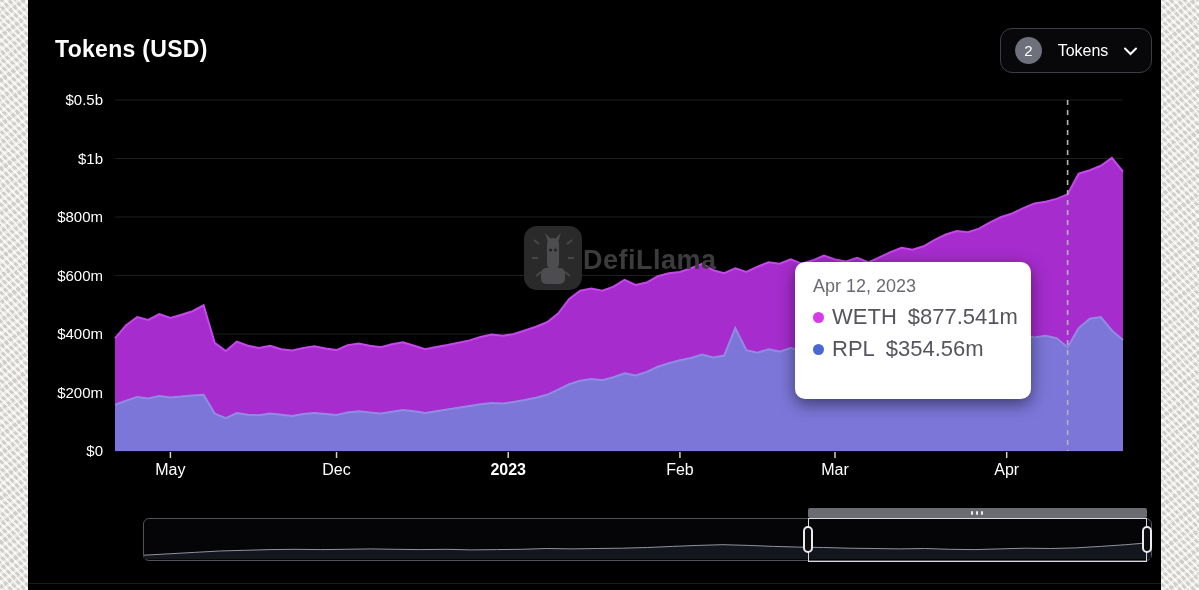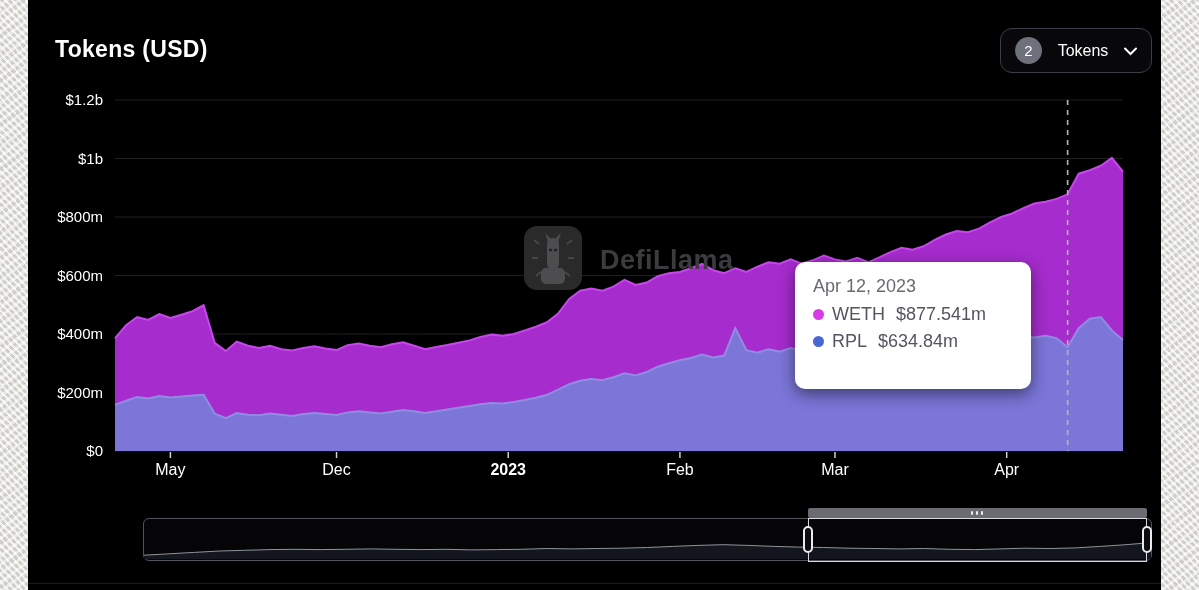--- a/index.html
+++ b/index.html
@@ -18,27 +18,27 @@
     border:1px solid #3d3d47;border-radius:12px;background:#08080b;display:flex;align-items:center;
     gap:11px;padding:0 14px;cursor:pointer;}
   .selector .badge{width:27px;height:27px;border-radius:50%;background:#6e707b;color:#fff;
     display:flex;align-items:center;justify-content:center;font-size:15px;}
   .selector .lbl{color:#fff;font-size:16px;flex:1;text-align:center;}
 
   .axis-layer{position:absolute;left:0;top:0;width:1199px;height:590px;pointer-events:none;}
   .y-label{position:absolute;left:28px;width:75px;text-align:right;color:#fff;font-size:15px;}
   .x-label{position:absolute;top:461px;width:64px;text-align:center;color:#fff;font-size:16px;}
 
-  .watermark{position:absolute;left:524px;top:226px;display:flex;align-items:center;gap:18px;pointer-events:none;}
+  .watermark{position:absolute;left:524px;top:226px;display:flex;align-items:center;gap:1px;pointer-events:none;}
   .watermark .wm-text{font-size:27px;font-weight:bold;color:#3c3c3e;letter-spacing:.5px;}
 
   .tooltip{position:absolute;left:795px;top:262px;width:236px;box-sizing:border-box;background:#fff;
     border-radius:10px;padding:14px 18px 31px 18px;box-shadow:0 5px 16px rgba(0,0,0,.5);z-index:6;}
   .tt-date{color:#6a6a74;font-size:18px;margin-bottom:7px;}
-  .tt-row{display:flex;align-items:center;gap:8px;font-size:18px;color:#55555f;margin:6px 0;}
+  .tt-row{display:flex;align-items:center;gap:8px;font-size:22px;color:#55555f;margin:6px 0;}
   .tt-dot{width:11px;height:11px;border-radius:50%;flex:none;}
   .tt-val{margin-left:3px;}
   .tt-total{display:flex;gap:12px;font-size:18px;font-weight:bold;color:#36363f;margin-top:8px;}
 
   .brush{position:absolute;left:143px;top:518px;width:1009px;height:43px;box-sizing:border-box;
     border:1px solid #52525a;border-radius:6px;background:#050507;}
   .brush svg{display:block;}
   .sel-bar{position:absolute;height:10px;top:-11px;background:#6b6b72;border-radius:2px;display:flex;
     align-items:center;justify-content:center;gap:3px;cursor:grab;}
   .sel-bar i{display:block;width:2px;height:4px;background:#e9e9ee;border-radius:1px;}
@@ -79,21 +79,21 @@
       <line x1="170.3846153846154" y1="452" x2="170.3846153846154" y2="458" stroke="#d0d0d5" stroke-width="1.5"></line>
       <line x1="336.53846153846155" y1="452" x2="336.53846153846155" y2="458" stroke="#d0d0d5" stroke-width="1.5"></line>
       <line x1="508.2307692307692" y1="452" x2="508.2307692307692" y2="458" stroke="#d0d0d5" stroke-width="1.5"></line>
       <line x1="679.9230769230769" y1="452" x2="679.9230769230769" y2="458" stroke="#d0d0d5" stroke-width="1.5"></line>
       <line x1="835" y1="452" x2="835" y2="458" stroke="#d0d0d5" stroke-width="1.5"></line>
       <line x1="1006.6923076923076" y1="452" x2="1006.6923076923076" y2="458" stroke="#d0d0d5" stroke-width="1.5"></line>
       <line x1="1067.6153846153848" y1="100" x2="1067.6153846153848" y2="451" stroke="#b5b5bc" stroke-width="1.6" stroke-dasharray="5 5"></line>
     </svg>
 
   <div class="axis-layer" id="axis-layer">
-      <div class="y-label" style="top: 91px;">$1.2b</div>
+      <div class="y-label" style="top: 91px;">$0.5b</div>
       <div class="y-label" style="top: 149.5px;">$1b</div>
       <div class="y-label" style="top: 208px;">$800m</div>
       <div class="y-label" style="top: 266.5px;">$600m</div>
       <div class="y-label" style="top: 325px; text-align: right;">$400m</div>
       <div class="y-label" style="top: 383.5px;">$200m</div>
       <div class="y-label" style="top: 442px;">$0</div>
       <div class="x-label" style="left: 138.385px;">May</div>
       <div class="x-label" style="left: 304.538px;">Dec</div>
       <div class="x-label" style="left: 476.231px; font-weight: bold;">2023</div>
       <div class="x-label" style="left: 647.923px;">Feb</div>
@@ -131,21 +131,21 @@
   <div class="tooltip">
     <div class="tt-date">Apr 12, 2023</div>
     <div class="tt-row">
       <span class="tt-dot" style="background: rgb(216, 58, 234);"></span>
       <span>WETH</span>
       <span class="tt-val">$877.541m</span>
     </div>
     <div class="tt-row">
       <span class="tt-dot" style="background: rgb(75, 103, 210);"></span>
       <span>RPL</span>
-      <span class="tt-val">$634.84m</span>
+      <span class="tt-val">$354.56m</span>
     </div>
   </div>
 
   <div class="brush" id="brush">
     <svg id="mini-svg" width="1007" height="41" viewBox="0 0 1007 41">
         <path d="M0.0,36.2L25.2,34.8L50.4,33.4L75.5,32.0L100.7,31.3L125.9,30.6L151.0,30.3L176.2,30.6L201.4,30.3L226.6,29.9L251.8,30.3L276.9,30.6L302.1,30.3L327.3,30.9L352.4,30.6L377.6,30.3L402.8,29.5L428.0,29.9L453.2,29.5L478.3,29.2L503.5,28.5L528.7,27.4L553.9,26.4L579.0,25.7L604.2,26.4L629.4,27.4L654.6,28.1L679.7,28.5L704.9,29.2L730.1,29.5L755.3,29.9L780.4,29.5L805.6,30.3L830.8,30.6L855.9,29.9L881.1,29.2L906.3,29.5L931.5,28.9L956.6,27.4L981.8,25.7L1007.0,23.6L1007,40L0,40Z" fill="#14161d"></path>
         <path d="M0.0,36.2L25.2,34.8L50.4,33.4L75.5,32.0L100.7,31.3L125.9,30.6L151.0,30.3L176.2,30.6L201.4,30.3L226.6,29.9L251.8,30.3L276.9,30.6L302.1,30.3L327.3,30.9L352.4,30.6L377.6,30.3L402.8,29.5L428.0,29.9L453.2,29.5L478.3,29.2L503.5,28.5L528.7,27.4L553.9,26.4L579.0,25.7L604.2,26.4L629.4,27.4L654.6,28.1L679.7,28.5L704.9,29.2L730.1,29.5L755.3,29.9L780.4,29.5L805.6,30.3L830.8,30.6L855.9,29.9L881.1,29.2L906.3,29.5L931.5,28.9L956.6,27.4L981.8,25.7L1007.0,23.6" fill="none" stroke="#8e939e" stroke-width="1"></path>
       </svg>
     <div class="sel-bar" id="sel-bar" style="left: 663.613px; width: 339.359px;">
       <i></i>

